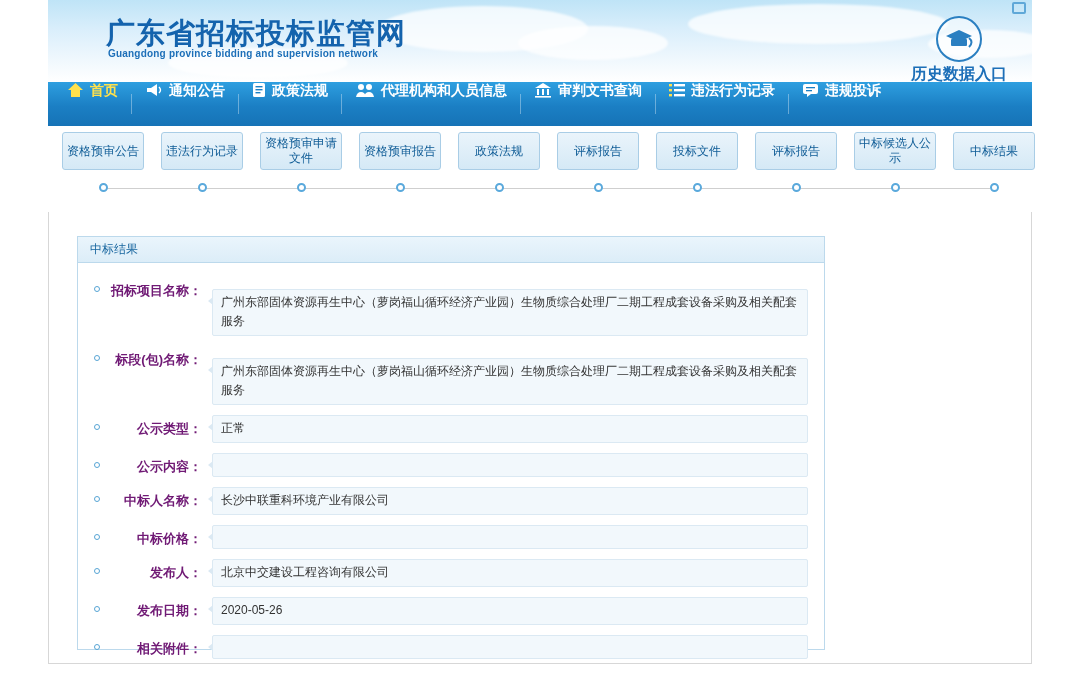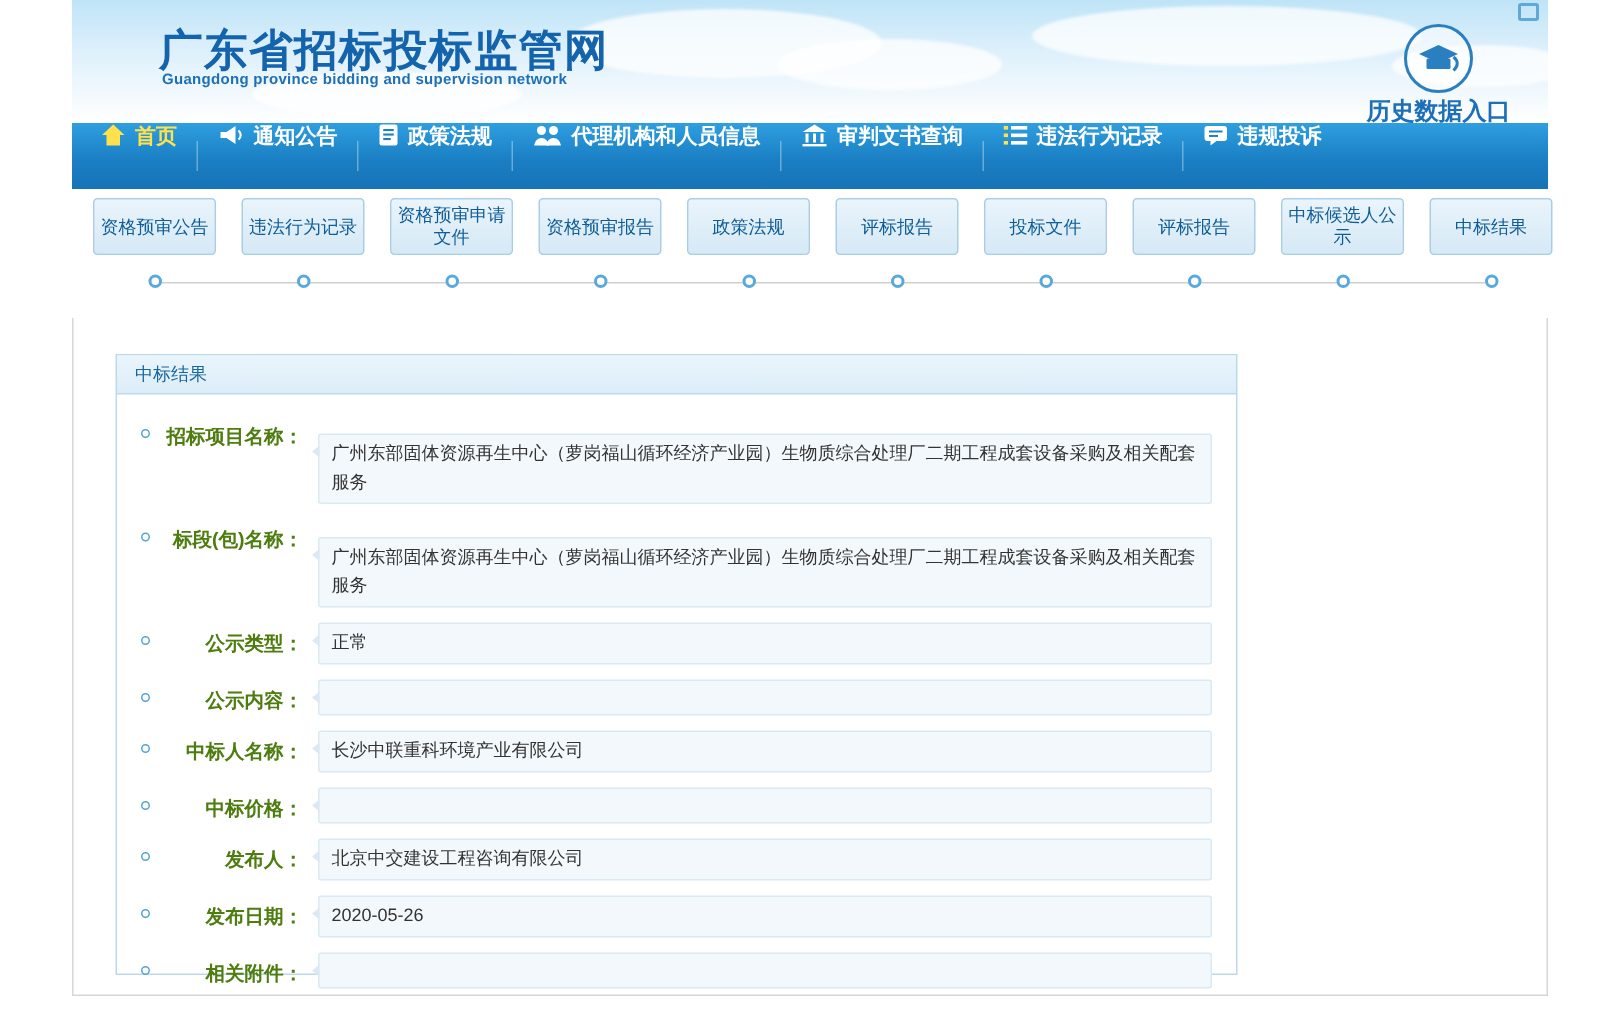--- a/index.html
+++ b/index.html
@@ -168,21 +168,21 @@
   .row {
     display: flex;
     align-items: flex-start;
     margin-bottom: 10px;
   }
   .row .label {
     width: 116px;
     flex: 0 0 116px;
     text-align: right;
     font-size: 13px;
-    color: #4d7c0f;
+    color: #701a75;
     font-weight: bold;
     padding-top: 5px;
     position: relative;
     white-space: nowrap;
   }
   .row .label .bullet {
     position: absolute;
     left: 8px; top: 9px;
     width: 6px; height: 6px;
     border: 1px solid #57a5d5;

